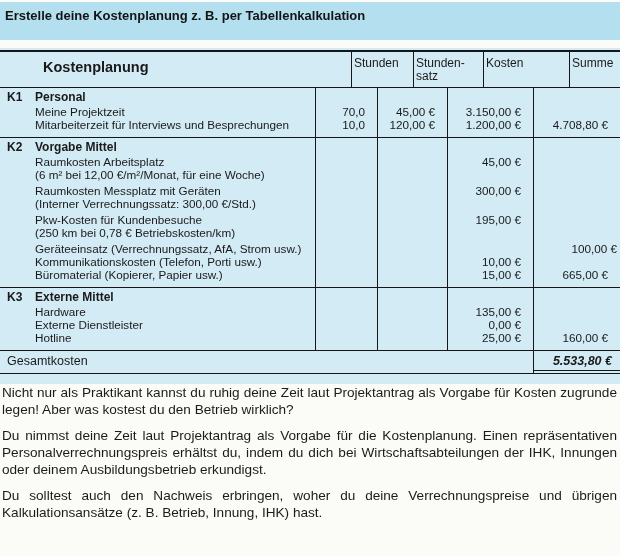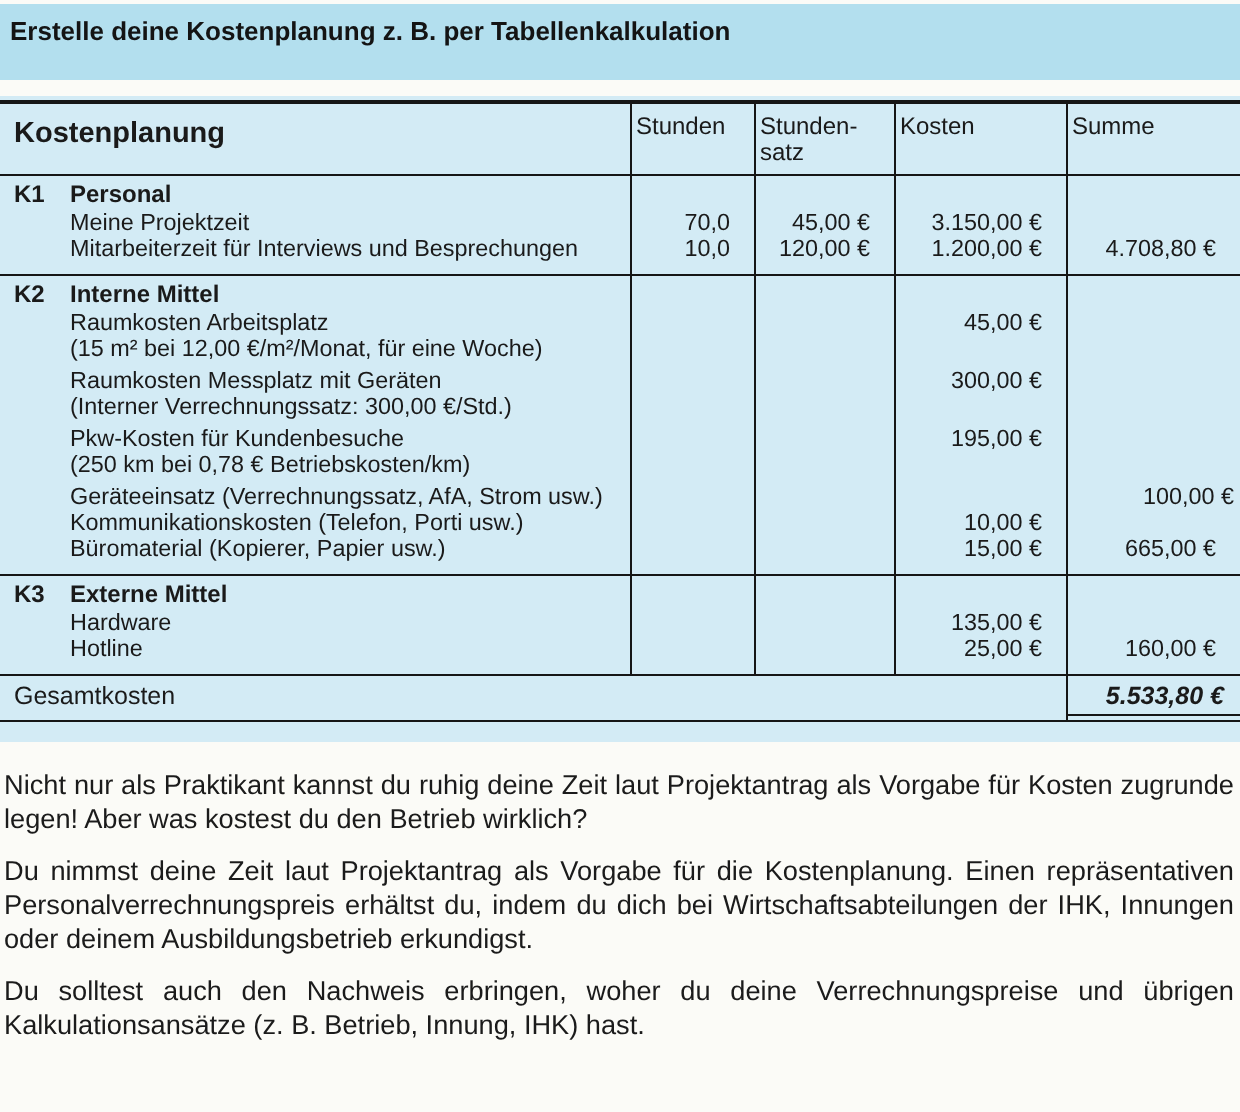--- a/index.html
+++ b/index.html
@@ -28,20 +28,21 @@
     background: #d3ebf5;
     padding: 2px 0 10px;
   }
   .tbl { border-top: 2.2px solid #161616; }
 
   
   .thead {
     display: grid;
     grid-template-columns: 315px 62px 70px 86px 87px;
     border-bottom: 1.4px solid #161616;
+    padding-left: 36px;
   }
   .hc {
     font-size: 12px;
     padding: 5px 2px 4px;
     line-height: 13px;
   }
   .hc.bordered { border-left: 1.2px solid #161616; }
   .h-label {
     text-align: left;
     font-weight: bold;
@@ -102,21 +103,21 @@
   
   .tfoot::after {
     content: "";
     position: absolute;
     right: 0; bottom: 2px;
     width: 87px; height: 1.3px;
     background: #161616;
   }
 
   
-  .text { margin-top: 13px; padding: 0 3px 0 2px; }
+  .text { padding: 0 3px 0 2px; }
   .text p {
     margin: 0 0 9px;
     font-size: 13.6px;
     line-height: 17px;
     text-align: justify;
     color: #1b1b1b;
   }
 </style>
 </head>
 <body>
@@ -159,26 +160,26 @@
             <div class="c-label">Mitarbeiterzeit für Interviews und Besprechungen</div>
             <div class="c-num">10,0</div>
             <div class="c-num">120,00 €</div>
             <div class="c-num">1.200,00 €</div>
             <div class="c-num">4.708,80 €</div>
           </div>
         </section>
 
         <section class="sec">
           <div class="sec-head">
-            <span class="sec-id">K2</span><span class="sec-name">Interne Mittel</span>
+            <span class="sec-id">K2</span><span class="sec-name">Vorgabe Mittel</span>
           </div>
           <div class="row grp">
             <div class="c-label">
               <div>Raumkosten Arbeitsplatz</div>
-              <div class="note">(15 m² bei 12,00 €/m²/Monat, für eine Woche)</div>
+              <div class="note">(6 m² bei 12,00 €/m²/Monat, für eine Woche)</div>
             </div>
             <div class="c-num"></div>
             <div class="c-num"></div>
             <div class="c-num">45,00 €</div>
             <div class="c-num"></div>
           </div>
           <div class="row grp">
             <div class="c-label">
               <div>Raumkosten Messplatz mit Geräten</div>
               <div class="note">(Interner Verrechnungssatz: 300,00 €/Std.)</div>
@@ -226,20 +227,27 @@
             <span class="sec-id">K3</span><span class="sec-name">Externe Mittel</span>
           </div>
           <div class="row">
             <div class="c-label">Hardware</div>
             <div class="c-num"></div>
             <div class="c-num"></div>
             <div class="c-num">135,00 €</div>
             <div class="c-num"></div>
           </div>
           <div class="row">
+            <div class="c-label">Externe Dienstleister</div>
+            <div class="c-num"></div>
+            <div class="c-num"></div>
+            <div class="c-num">0,00 €</div>
+            <div class="c-num"></div>
+          </div>
+          <div class="row">
             <div class="c-label">Hotline</div>
             <div class="c-num"></div>
             <div class="c-num"></div>
             <div class="c-num">25,00 €</div>
             <div class="c-num">160,00 €</div>
           </div>
         </section>
       </div>
 
       <div class="tfoot">

